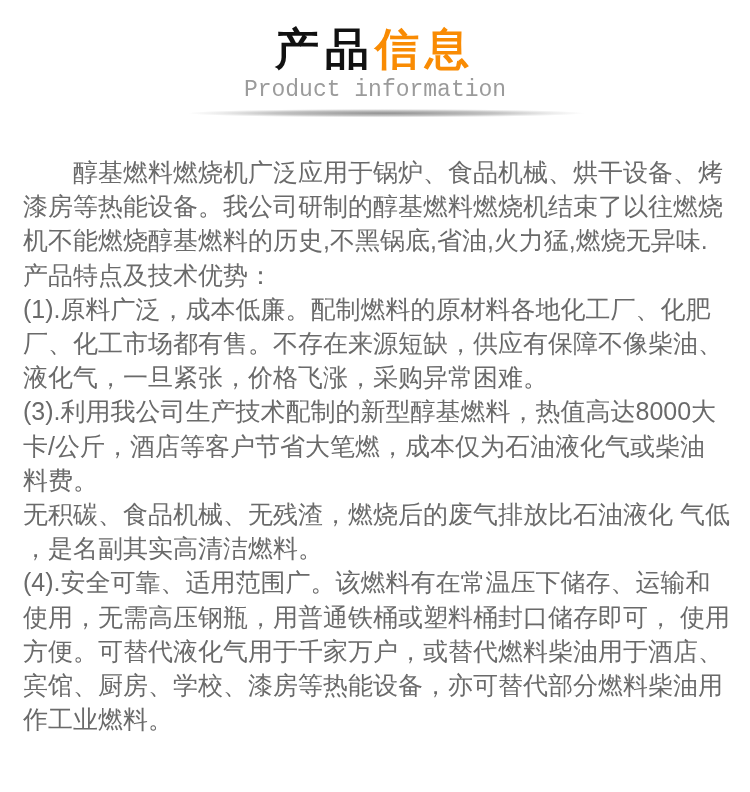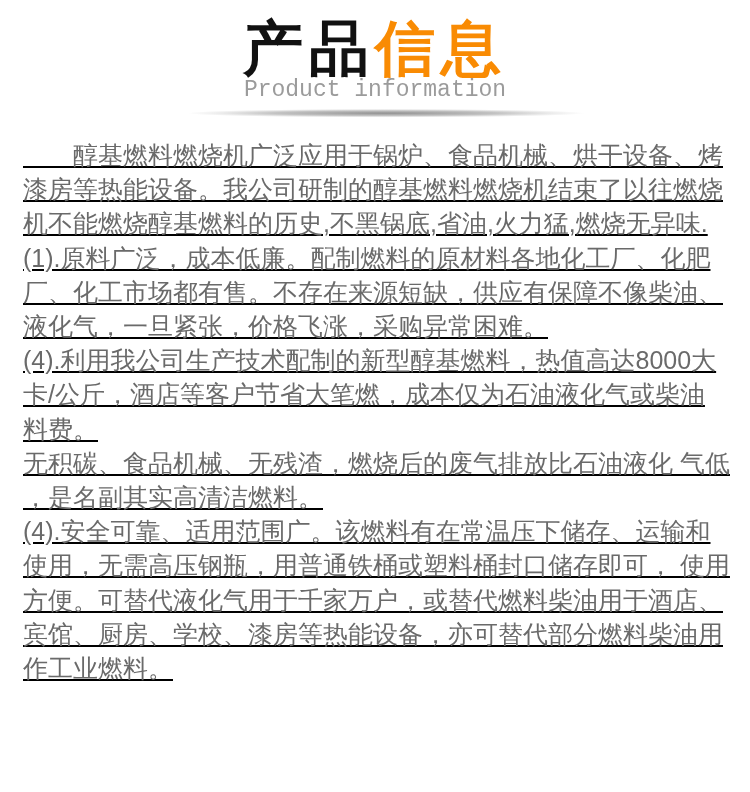--- a/index.html
+++ b/index.html
@@ -15,21 +15,21 @@
     width:750px;height:792px;
     font-family:"Liberation Sans","DejaVu Sans",sans-serif;
     overflow:hidden;
     margin:0 auto;
   }
   .page{width:750px;height:792px;background:var(--bg);}
 
   
   header{padding-top:26px;text-align:center;}
   h1.title{
-    font-size:60px;
+    font-size:44px;
     line-height:46px;
     font-weight:bold;
     letter-spacing:6px;
     color:var(--title-color);
     font-family:"Liberation Sans","DejaVu Sans",sans-serif;
   }
   h1.title .orange{color:var(--accent);}
   .subtitle{
     margin-top:4px;
     font-family:"Liberation Mono","DejaVu Sans Mono",monospace;
@@ -43,23 +43,22 @@
     width:530px;height:10px;
     background:radial-gradient(ellipse 50% 58% at 50% 42%,
       rgba(55,55,55,0.55) 0%,
       rgba(55,55,55,0.30) 42%,
       rgba(55,55,55,0.10) 62%,
       rgba(55,55,55,0) 75%);
   }
 
   
   main{
-    margin-top:19px;
+    margin-top:36px;
     padding:0 20px 0 23px;
-    text-decoration:underline;
   }
   .line{
     font-size:25px;
     line-height:34.2px;
     color:var(--text-color);
     white-space:pre;
     overflow:hidden;
     font-weight:400;
   }
 </style>
@@ -72,24 +71,25 @@
     <h1 class="title"><span>产品</span><span class="orange">信息</span></h1>
     <div class="subtitle">Product information</div>
     <div class="divider-shadow"></div>
   </header>
 
   <main>
     <div>
         <div class="line">　　醇基燃料燃烧机广泛应用于锅炉、食品机械、烘干设备、烤</div>
         <div class="line">漆房等热能设备。我公司研制的醇基燃料燃烧机结束了以往燃烧</div>
         <div class="line">机不能燃烧醇基燃料的历史,不黑锅底,省油,火力猛,燃烧无异味.</div>
+        <div class="line">产品特点及技术优势：</div>
         <div class="line">(1).原料广泛，成本低廉。配制燃料的原材料各地化工厂、化肥</div>
         <div class="line">厂、化工市场都有售。不存在来源短缺，供应有保障不像柴油、</div>
         <div class="line">液化气，一旦紧张，价格飞涨，采购异常困难。</div>
-        <div class="line">(4).利用我公司生产技术配制的新型醇基燃料，热值高达8000大</div>
+        <div class="line">(3).利用我公司生产技术配制的新型醇基燃料，热值高达8000大</div>
         <div class="line">卡/公斤，酒店等客户节省大笔燃，成本仅为石油液化气或柴油</div>
         <div class="line">料费。</div>
         <div class="line">无积碳、食品机械、无残渣，燃烧后的废气排放比石油液化 气低</div>
         <div class="line">，是名副其实高清洁燃料。</div>
         <div class="line">(4).安全可靠、适用范围广。该燃料有在常温压下储存、运输和</div>
         <div class="line">使用，无需高压钢瓶，用普通铁桶或塑料桶封口储存即可， 使用</div>
         <div class="line">方便。可替代液化气用于千家万户，或替代燃料柴油用于酒店、</div>
         <div class="line">宾馆、厨房、学校、漆房等热能设备，亦可替代部分燃料柴油用</div>
         <div class="line">作工业燃料。</div>
       </div>

